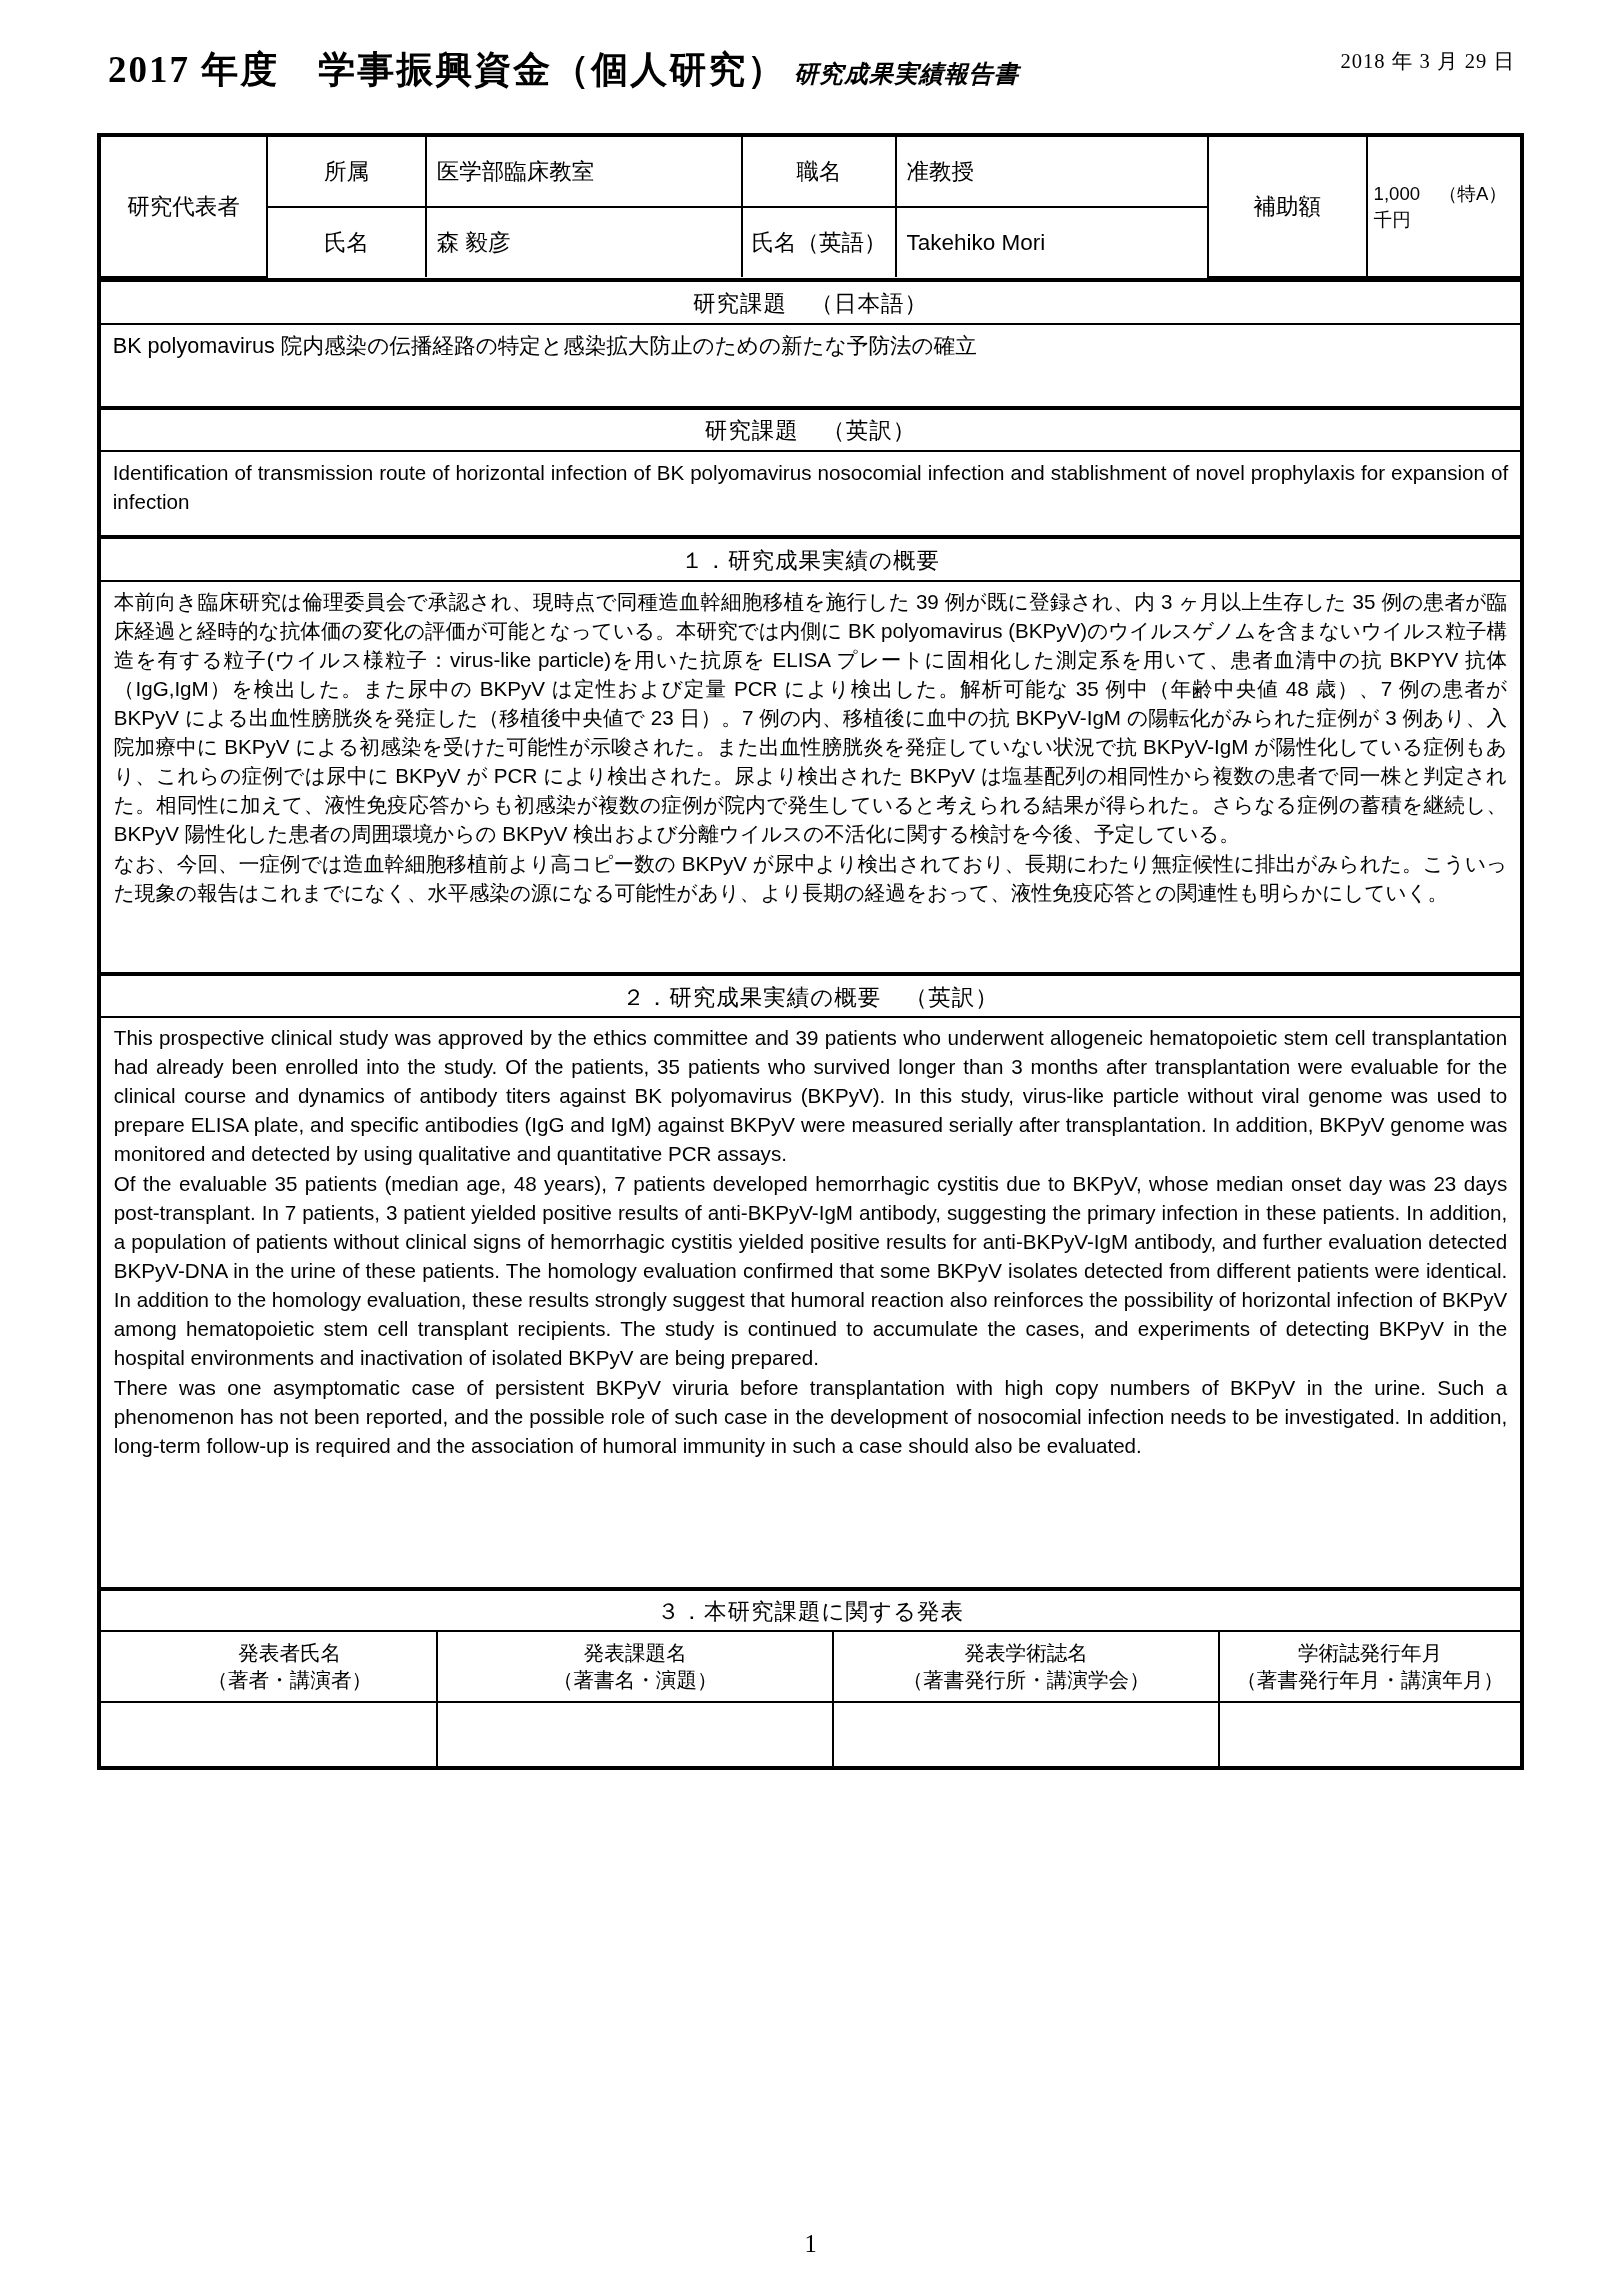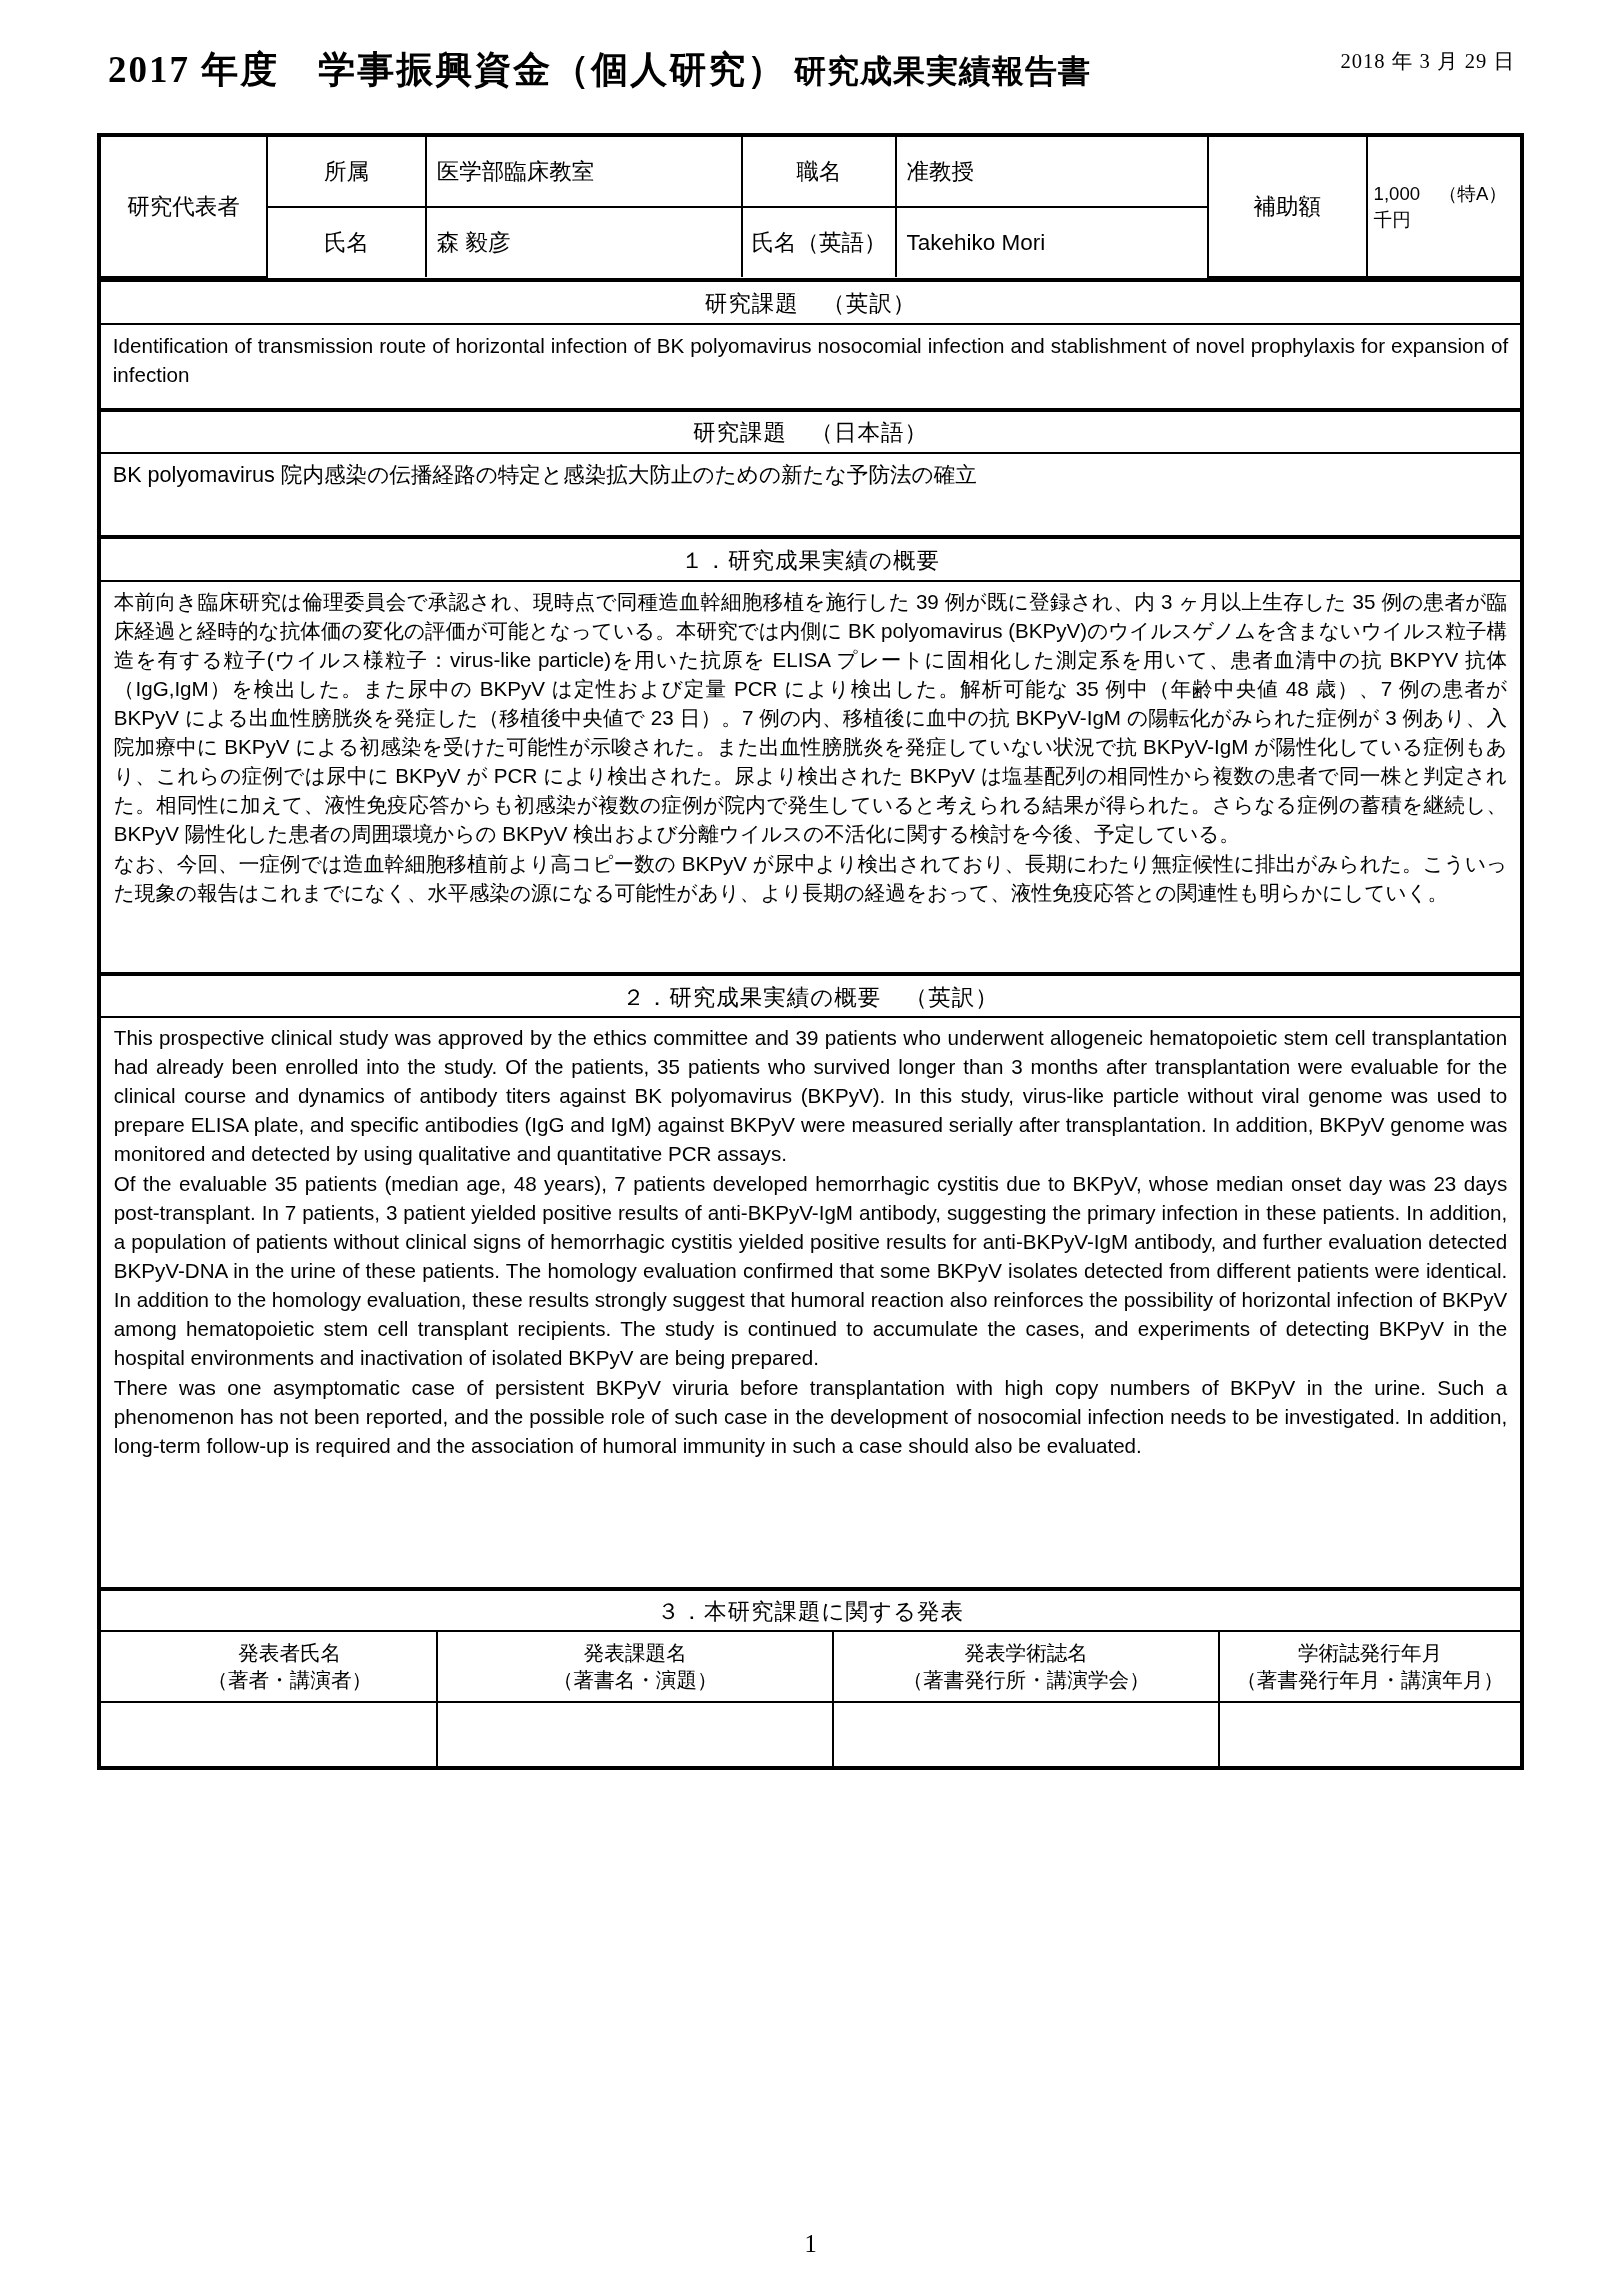--- a/index.html
+++ b/index.html
@@ -13,21 +13,21 @@
     font-family:"Liberation Sans","DejaVu Sans",sans-serif;
     overflow:hidden;
   }
   
   .doc-title {
     position:absolute; left:108px; top:45px;
     font-family:"Liberation Serif","DejaVu Serif",serif;
     font-weight:bold; white-space:nowrap;
   }
   .title-main { font-size:37px; letter-spacing:2px;margin-top:19px; }
-  .title-sub  { font-size:32px; letter-spacing:1px; padding-left:7.8px; }
+  .title-sub  { font-size:24px; letter-spacing:1px; padding-left:7.8px;font-style:italic; }
   .doc-date {
     position:absolute; right:106px; top:47px;
     font-family:"Liberation Serif","DejaVu Serif",serif;
     font-size:20.6px; letter-spacing:1px;
   }
   
   .main-box {
     position:absolute; left:97px; top:133px; width:1427px;
     border:4.9px solid #000; box-sizing:border-box;
     background:#fff;
@@ -111,27 +111,27 @@
       <tr class="row-h">
         <td class="lbl">氏名</td>
         <td class="val">森 毅彦</td>
         <td class="lbl">氏名（英語）</td>
         <td class="val">Takehiko Mori</td>
       </tr>
     </tbody>
       </table>
 
     <div class="sect">
-      <div class="sect-heading">研究課題　（英訳）</div>
-      <div class="sect-content content-en-title">Identification of transmission route of horizontal infection of BK polyomavirus nosocomial infection and stablishment of novel prophylaxis for expansion of infection</div>
+      <div class="sect-heading">研究課題　（日本語）</div>
+      <div class="sect-content content-ja-title">BK polyomavirus 院内感染の伝播経路の特定と感染拡大防止のための新たな予防法の確立</div>
     </div>
 
     <div class="sect">
-      <div class="sect-heading">研究課題　（日本語）</div>
-      <div class="sect-content content-ja-title">BK polyomavirus 院内感染の伝播経路の特定と感染拡大防止のための新たな予防法の確立</div>
+      <div class="sect-heading">研究課題　（英訳）</div>
+      <div class="sect-content content-en-title">Identification of transmission route of horizontal infection of BK polyomavirus nosocomial infection and stablishment of novel prophylaxis for expansion of infection</div>
     </div>
 
     <div class="sect">
       <div class="sect-heading">１．研究成果実績の概要</div>
       <div class="sect-content content-summary-ja">
         <p>本前向き臨床研究は倫理委員会で承認され、現時点で同種造血幹細胞移植を施行した 39 例が既に登録され、内 3 ヶ月以上生存した 35 例の患者が臨床経過と経時的な抗体価の変化の評価が可能となっている。本研究では内側に BK polyomavirus (BKPyV)のウイルスゲノムを含まないウイルス粒子構造を有する粒子(ウイルス様粒子：virus-like particle)を用いた抗原を ELISA プレートに固相化した測定系を用いて、患者血清中の抗 BKPYV 抗体（IgG,IgM）を検出した。また尿中の BKPyV は定性および定量 PCR により検出した。解析可能な 35 例中（年齢中央値 48 歳）、7 例の患者が BKPyV による出血性膀胱炎を発症した（移植後中央値で 23 日）。7 例の内、移植後に血中の抗 BKPyV-IgM の陽転化がみられた症例が 3 例あり、入院加療中に BKPyV による初感染を受けた可能性が示唆された。また出血性膀胱炎を発症していない状況で抗 BKPyV-IgM が陽性化している症例もあり、これらの症例では尿中に BKPyV が PCR により検出された。尿より検出された BKPyV は塩基配列の相同性から複数の患者で同一株と判定された。相同性に加えて、液性免疫応答からも初感染が複数の症例が院内で発生していると考えられる結果が得られた。さらなる症例の蓄積を継続し、BKPyV 陽性化した患者の周囲環境からの BKPyV 検出および分離ウイルスの不活化に関する検討を今後、予定している。</p>
         <p>なお、今回、一症例では造血幹細胞移植前より高コピー数の BKPyV が尿中より検出されており、長期にわたり無症候性に排出がみられた。こういった現象の報告はこれまでになく、水平感染の源になる可能性があり、より長期の経過をおって、液性免疫応答との関連性も明らかにしていく。</p>
       </div>
     </div>
 

